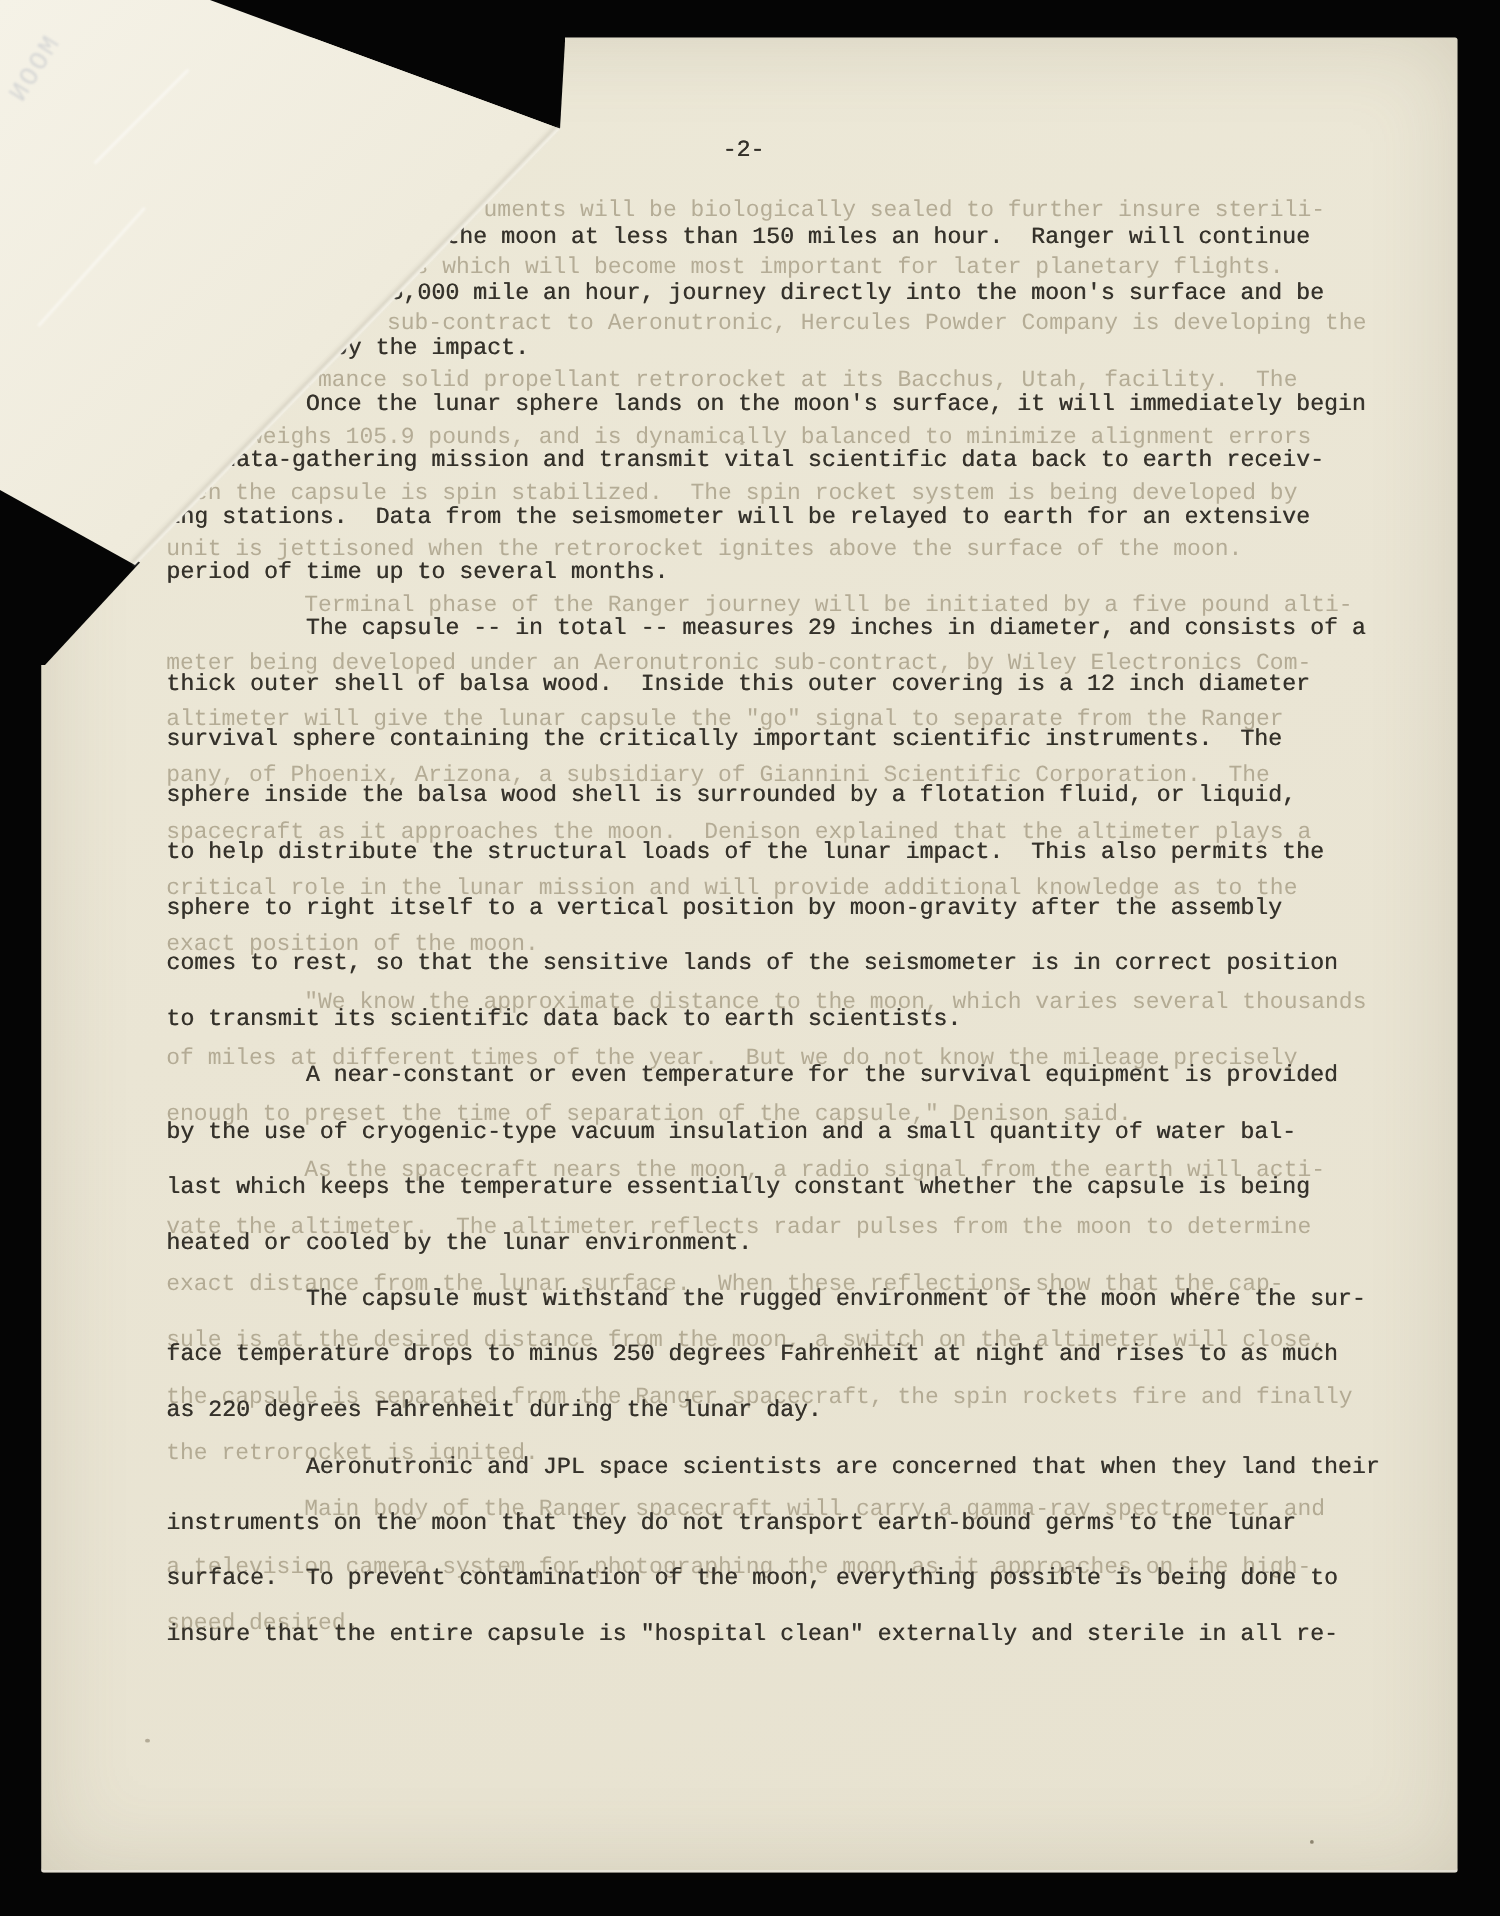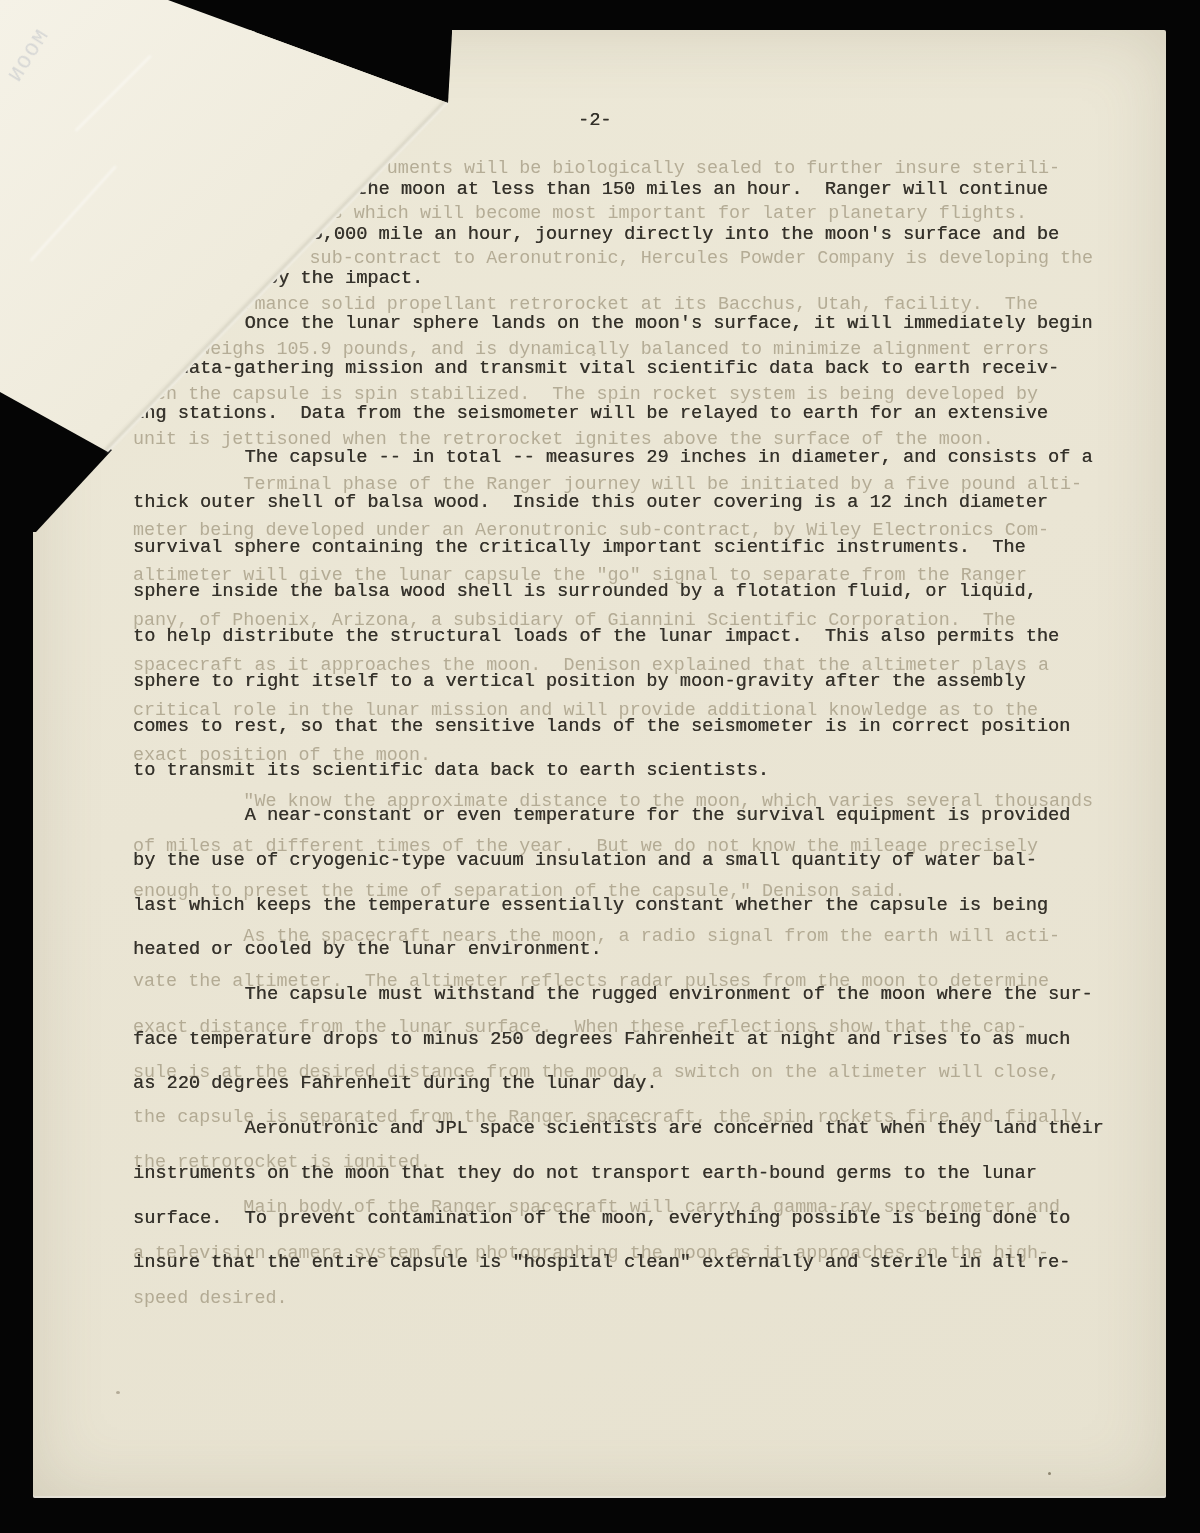--- a/index.html
+++ b/index.html
@@ -114,20 +114,21 @@
     </div>
 
   <div class="page-number">-2-</div>
   <div class="main-layer">
       <div class="typed-line">pact the surface of the moon at less than 150 miles an hour.  Ranger will continue</div>
       <div class="typed-line">its high speed, 5,000 mile an hour, journey directly into the moon's surface and be</div>
       <div class="typed-line">obliterated by the impact.</div>
       <div class="typed-line">          Once the lunar sphere lands on the moon's surface, it will immediately begin</div>
       <div class="typed-line">its data-gathering mission and transmit vital scientific data back to earth receiv-</div>
       <div class="typed-line">ing stations.  Data from the seismometer will be relayed to earth for an extensive</div>
+      <div class="typed-line">period of time up to several months.</div>
       <div class="typed-line">          The capsule -- in total -- measures 29 inches in diameter, and consists of a</div>
       <div class="typed-line">thick outer shell of balsa wood.  Inside this outer covering is a 12 inch diameter</div>
       <div class="typed-line">survival sphere containing the critically important scientific instruments.  The</div>
       <div class="typed-line">sphere inside the balsa wood shell is surrounded by a flotation fluid, or liquid,</div>
       <div class="typed-line">to help distribute the structural loads of the lunar impact.  This also permits the</div>
       <div class="typed-line">sphere to right itself to a vertical position by moon-gravity after the assembly</div>
       <div class="typed-line">comes to rest, so that the sensitive lands of the seismometer is in correct position</div>
       <div class="typed-line">to transmit its scientific data back to earth scientists.</div>
       <div class="typed-line">          A near-constant or even temperature for the survival equipment is provided</div>
       <div class="typed-line">by the use of cryogenic-type vacuum insulation and a small quantity of water bal-</div>

